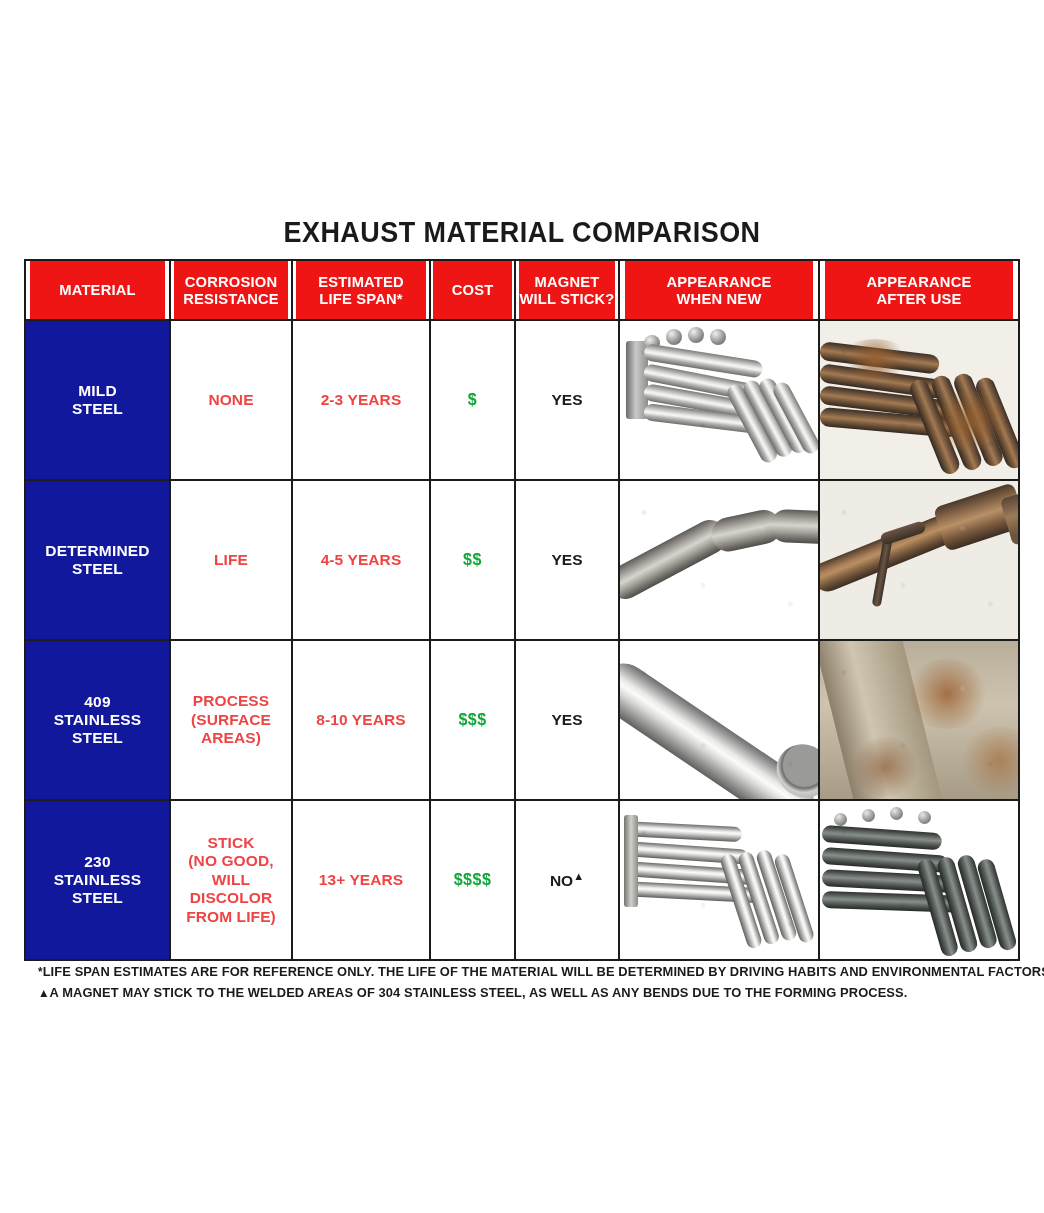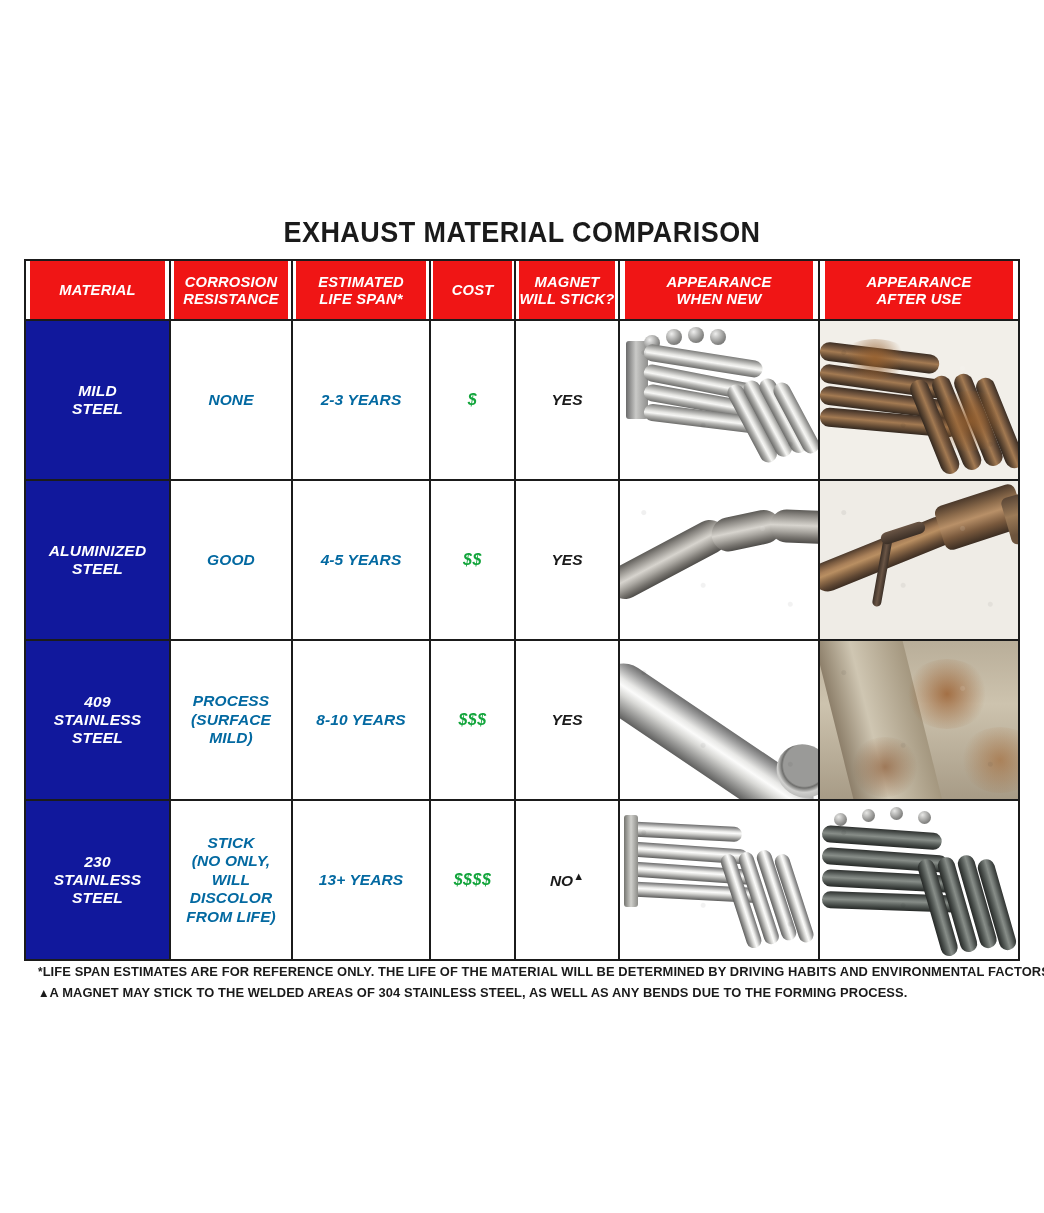--- a/index.html
+++ b/index.html
@@ -36,21 +36,20 @@
     transform: scaleX(0.93);
     transform-origin: center top;
   }
 
   
   .table-wrap {
     position: absolute;
     left: 24px;
     top: 259px;
     width: 836px;
-    font-style: italic;
   }
   table.cmp {
     border-collapse: collapse;
     table-layout: fixed;
     width: 996px;
     background: #ffffff;
   }
   table.cmp td, table.cmp th {
     border: 2px solid #1b1b1b;
     padding: 0;
@@ -79,21 +78,21 @@
     font-weight: bold;
     line-height: 1.15;
     letter-spacing: 0.2px;
     width: 145px;
   }
   td.mat .l { display: block; }
 
   td.txt {
     font-size: 15.5px;
     font-weight: bold;
-    color: #0369a1;
+    color: #ef4444;
     line-height: 1.2;
     letter-spacing: 0.1px;
   }
   td.cost {
     font-size: 16px;
     font-weight: bold;
     color: #13a53c;
     letter-spacing: 0.5px;
   }
   td.magnet { font-size: 15.5px; font-weight: bold; color:#1a1a1a; }
@@ -325,24 +324,24 @@
                 <div class="blob" style="left:20px; top:18px; width:70px; height:40px;"></div>
                 <div class="blob" style="left:110px; top:70px; width:80px; height:60px;"></div>
                 <div class="noise"></div>
               </div>
             </div>
           </td>
         </tr>
 
         <tr class="r2">
           <td class="mat">
-            <span class="l">ALUMINIZED</span>
+            <span class="l">DETERMINED</span>
             <span class="l">STEEL</span>
           </td>
-          <td class="txt">GOOD</td>
+          <td class="txt">LIFE</td>
           <td class="txt">4-5 YEARS</td>
           <td class="cost">$$</td>
           <td class="magnet">YES</td>
 
           <td class="pic">
             <div class="pic-inner">
               <div class="alum-new">
                 <div class="pipe dull" style="left:-10px; top:92px; width:130px; height:34px; transform:rotate(-28deg); transform-origin:left center;"></div>
                 <div class="pipe dull" style="left:92px; top:40px; width:70px; height:34px; transform:rotate(-12deg); transform-origin:left center;"></div>
                 <div class="pipe dull" style="left:150px; top:28px; width:70px; height:33px; transform:rotate(2deg); transform-origin:left center;"></div>
@@ -371,21 +370,21 @@
 
         <tr class="r3">
           <td class="mat">
             <span class="l">409</span>
             <span class="l">STAINLESS</span>
             <span class="l">STEEL</span>
           </td>
           <td class="txt">
             <span class="l" style="display:block">PROCESS</span>
             <span class="l" style="display:block">(SURFACE</span>
-            <span class="l" style="display:block">MILD)</span>
+            <span class="l" style="display:block">AREAS)</span>
           </td>
           <td class="txt">8-10 YEARS</td>
           <td class="cost">$$$</td>
           <td class="magnet">YES</td>
 
           <td class="pic">
             <div class="pic-inner">
               <div class="ss409-new">
                 <div class="pipe shiny" style="left:-18px; top:8px; width:250px; height:52px; transform:rotate(34deg); transform-origin:left center; border-radius:26px;"></div>
                 <div style="position:absolute; left:156px; top:104px; width:56px; height:52px; border-radius:50%;
@@ -417,21 +416,21 @@
         </tr>
 
         <tr class="r4">
           <td class="mat">
             <span class="l">230</span>
             <span class="l">STAINLESS</span>
             <span class="l">STEEL</span>
           </td>
           <td class="txt">
             <span class="l" style="display:block">STICK</span>
-            <span class="l" style="display:block">(NO ONLY,</span>
+            <span class="l" style="display:block">(NO GOOD,</span>
             <span class="l" style="display:block">WILL DISCOLOR</span>
             <span class="l" style="display:block">FROM LIFE)</span>
           </td>
           <td class="txt">13+ YEARS</td>
           <td class="cost">$$$$</td>
           <td class="magnet"><span>NO</span><span class="dagger">▲</span></td>
 
           <td class="pic">
             <div class="pic-inner">
               <div class="ss304-new">

